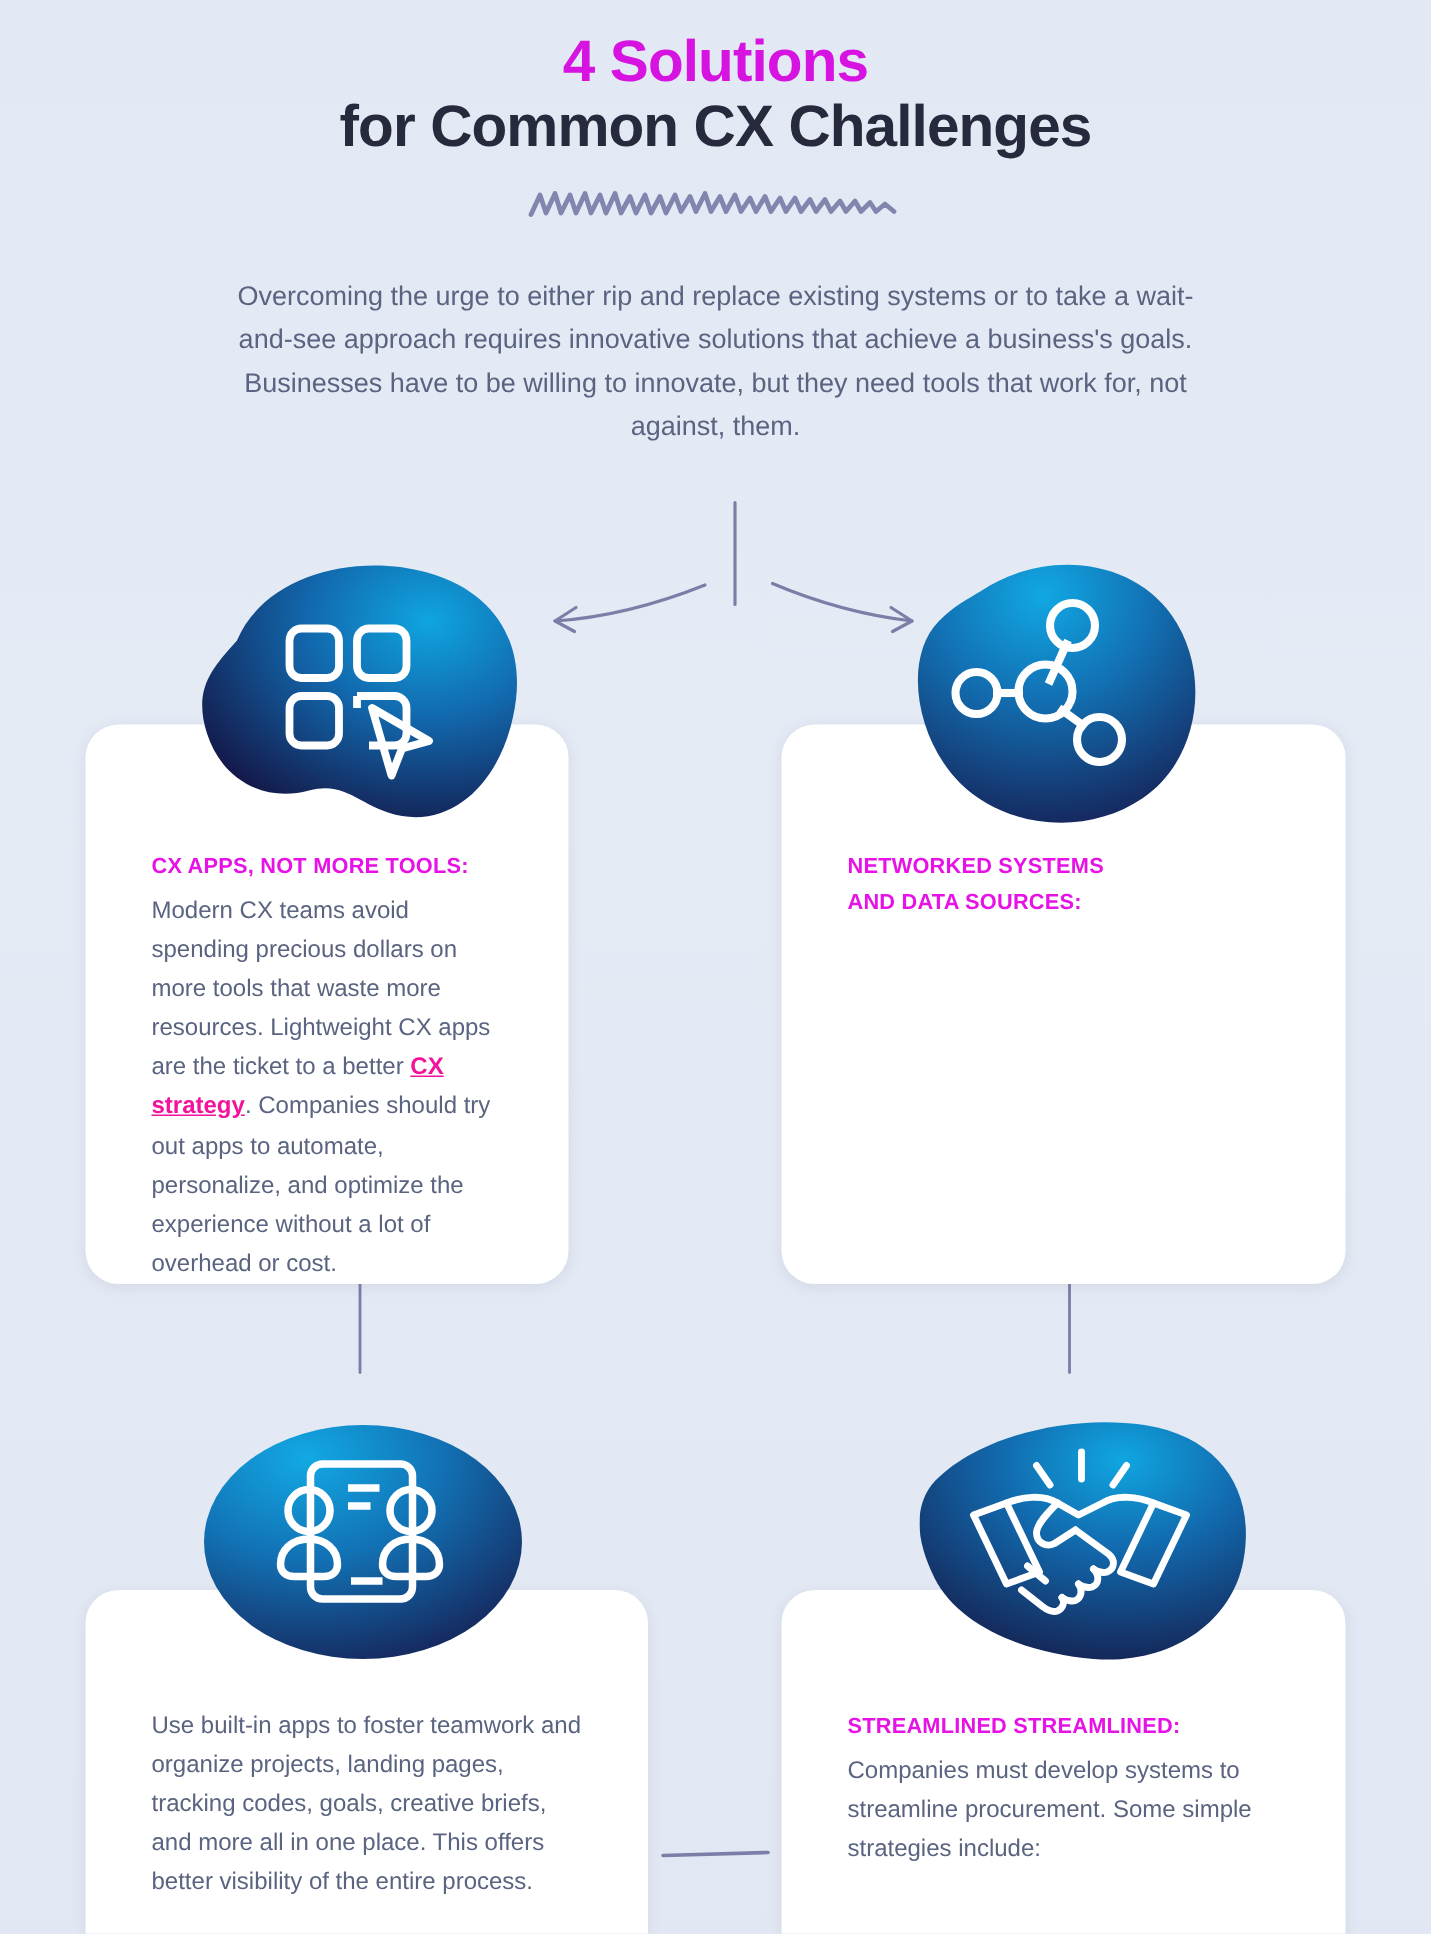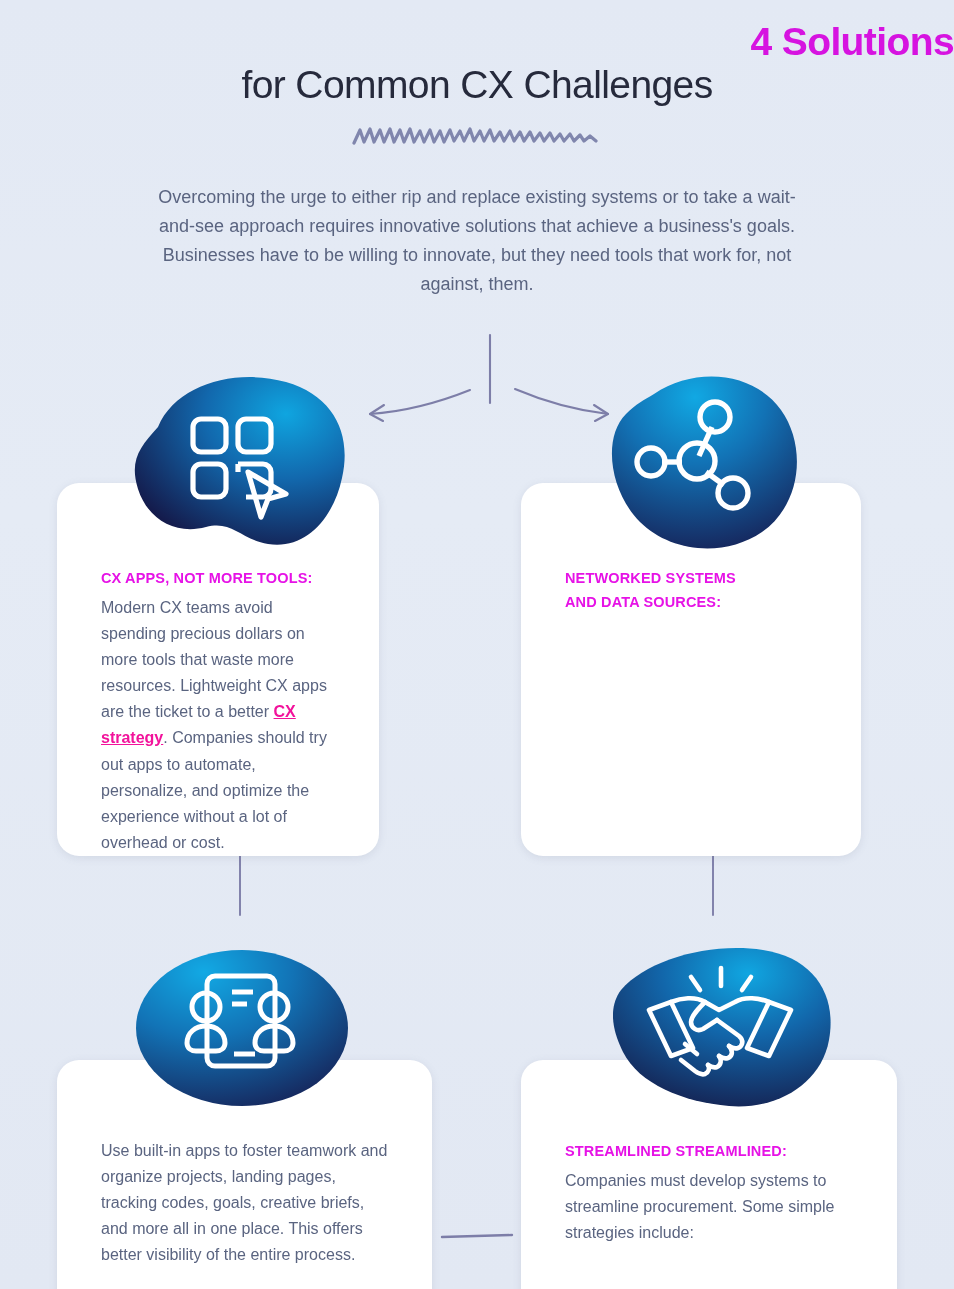--- a/index.html
+++ b/index.html
@@ -12,24 +12,24 @@
   .page {
     position: relative;
     width: 954px; height: 1289px;
     background: linear-gradient(180deg, #e3e9f4 0%, #e5ebf5 40%, #e2e8f3 100%);
   }
 
   
   .header { position: absolute; top: 0; left: 0; width: 954px; text-align: center; }
   .title-line1 {
     font-size: 39px; font-weight: bold; color: #d613e0;
-    letter-spacing: -0.6px; line-height: 1.0; padding-top: 22px; text-align: right;
+    letter-spacing: -0.6px; line-height: 1.0; padding-top: 22px;
   }
   .title-line2 {
-    font-size: 39px; font-weight: normal; color: #262a3c;
+    font-size: 39px; font-weight: bold; color: #262a3c;
     letter-spacing: -0.6px; line-height: 1.22;
   }
   .squiggle { margin-top: 14px; height: 26px; }
 
   .intro {
     position: absolute; top: 183px; left: 50%; transform: translateX(-50%);
     width: 640px; text-align: center;
     font-size: 18px; line-height: 1.62; color: #5a6480;
   }
 
@@ -37,21 +37,21 @@
   .connectors { position: absolute; top: 0; left: 0; width: 954px; height: 1289px; pointer-events: none; }
 
   
   .card {
     position: absolute;
     background: #ffffff;
     border-radius: 22px;
     box-shadow: 0 2px 9px rgba(90,100,130,0.13);
   }
   .card-1 { left: 57px;  top: 483px;  width: 322px; height: 373px; }
-  .card-2 { left: 521px; top: 483px;  width: 340px; height: 373px; }
+  .card-2 { left: 521px; top: 483px;  width: 376px; height: 373px; }
   .card-3 { left: 57px;  top: 1060px; width: 375px; height: 320px; }
   .card-4 { left: 521px; top: 1060px; width: 376px; height: 320px; }
 
   .card-body { padding: 0 44px 0 44px; }
   .card-1 .card-body, .card-2 .card-body { padding-top: 82px; }
   .card-3 .card-body, .card-4 .card-body { padding-top: 78px; }
 
   .card-heading {
     font-size: 14.5px; font-weight: bold; color: #e612e6;
     letter-spacing: 0.15px; line-height: 1.8; margin-bottom: 4px;

